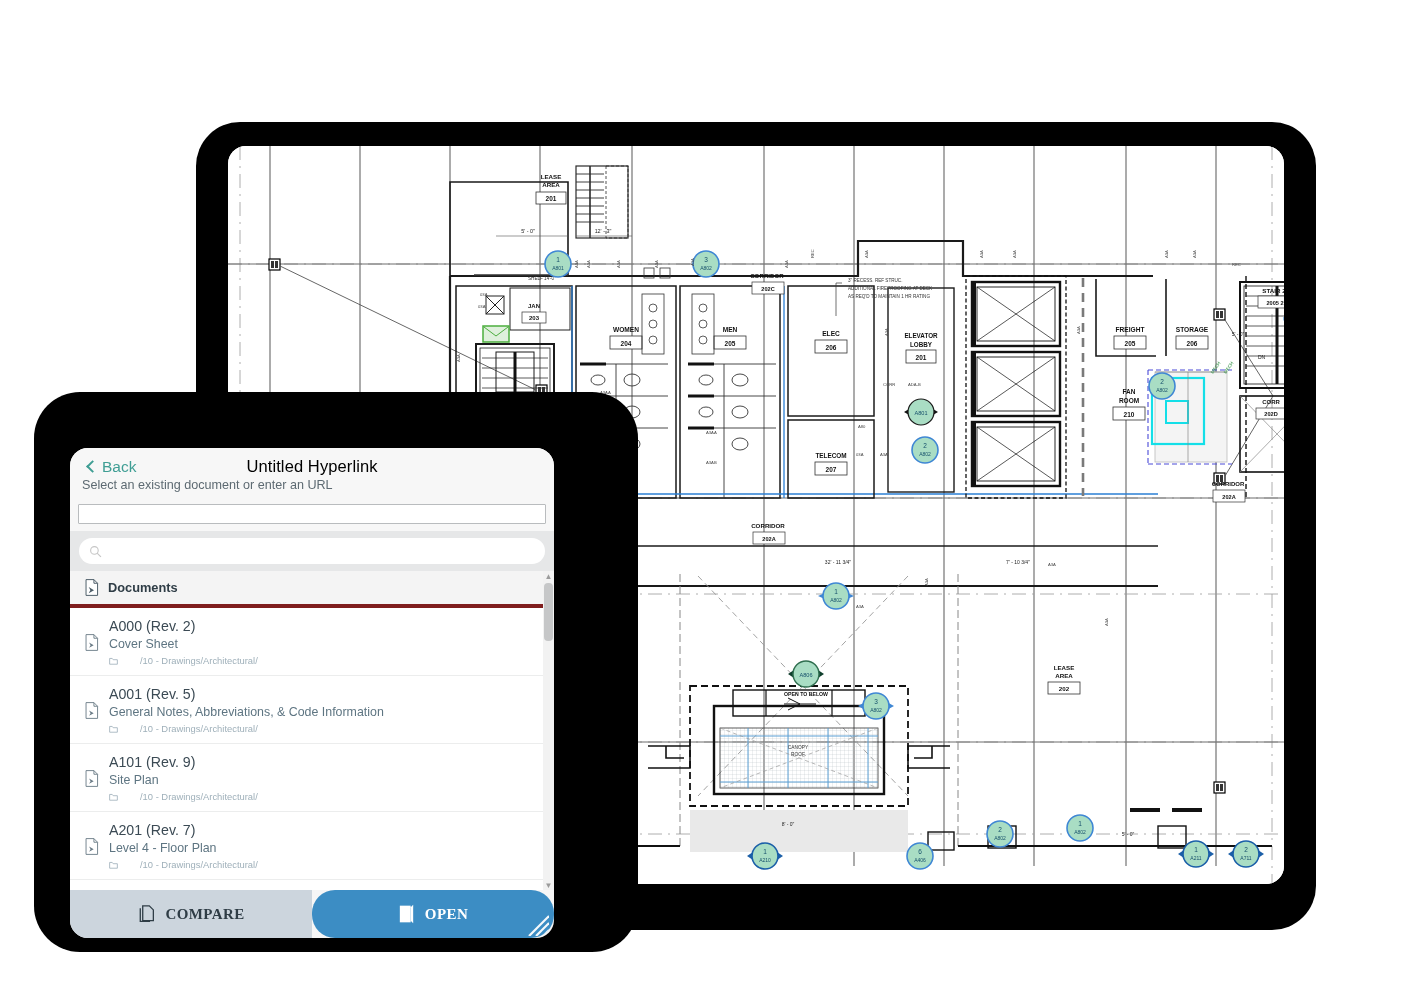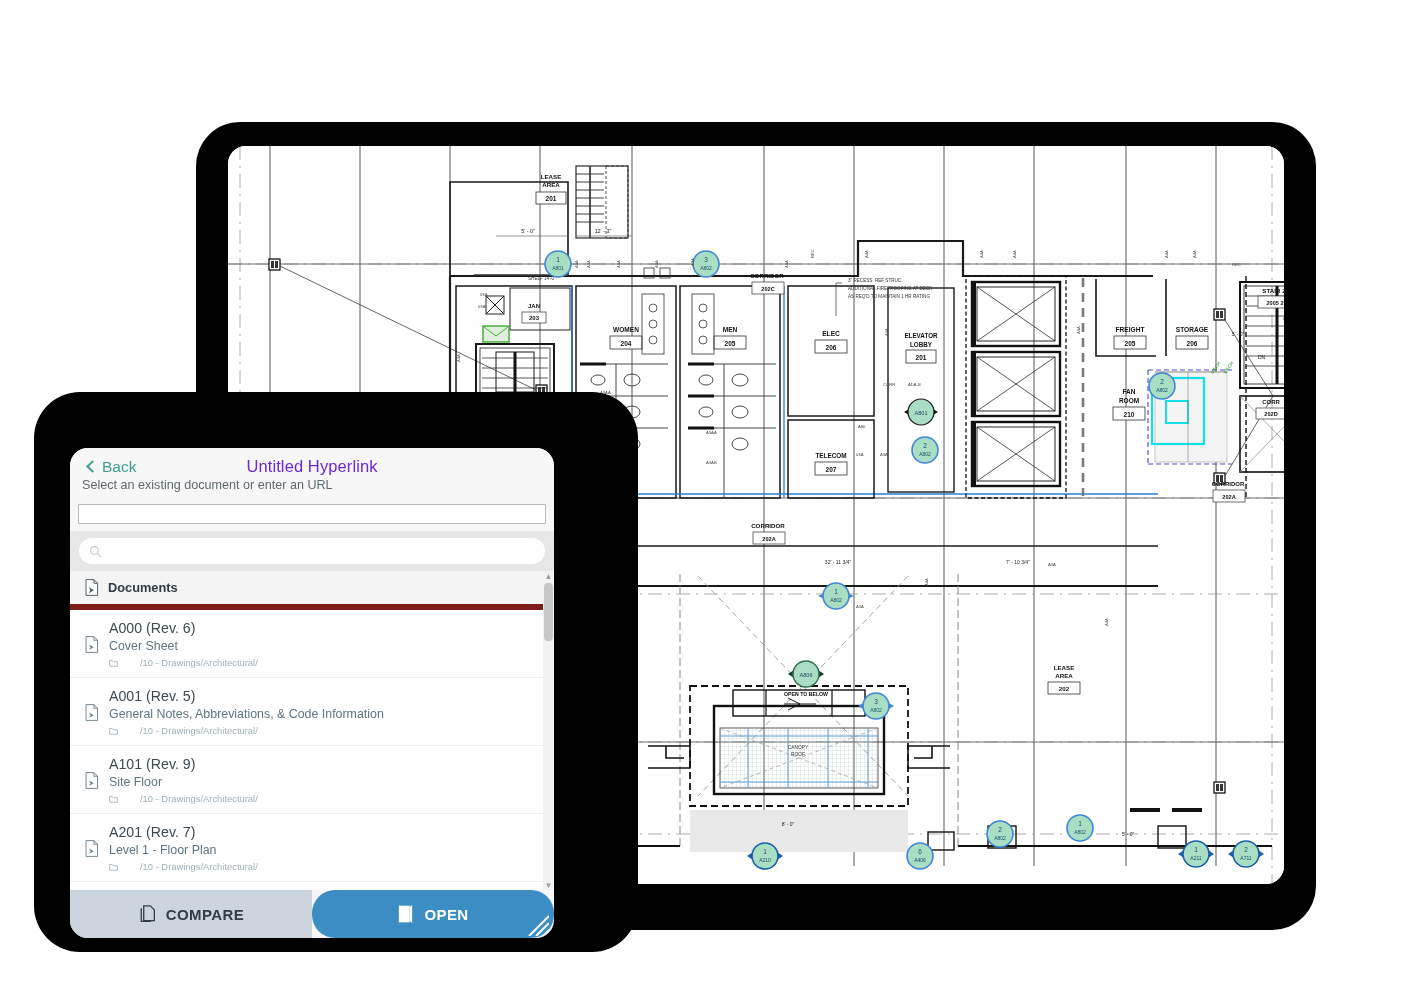--- a/index.html
+++ b/index.html
@@ -60,21 +60,21 @@
   }
   .back-btn {
     position: absolute; left: 18px; top: 10px;
     display: flex; align-items: center; gap: 5px;
     color: #3f9e94; font-size: 15.5px; cursor: pointer;
   }
   .chev { width: 9px; height: 9px; border-left: 2.2px solid #3f9e94;
           border-bottom: 2.2px solid #3f9e94; transform: rotate(45deg);
           margin-bottom: 1px; }
   .dlg-title {
-    text-align: center; color: #6d28d9; font-size: 16.5px;
+    text-align: center; color: #000000; font-size: 16.5px;
     letter-spacing: .1px;
   }
   .dlg-sub {
     text-align: left; color: #5d6a72; font-size: 12.6px;
     margin-top: 2px;
   }
   .url-row { padding: 5px 8px 7px; background: #f7f7f7; }
   .url-input {
     width: 100%; height: 20px;
     border: 1px solid #b9bcbe; background: #ffffff;
@@ -94,21 +94,21 @@
     font-size: 12.5px; color: #333; background: transparent;
     font-family: "Liberation Sans", sans-serif;
   }
 
   
   .list-wrap { flex: 1 1 auto; position: relative; background: #fff; overflow: hidden; }
   .list { position: absolute; inset: 0 11px 0 0; }
   .group-hdr {
     display: flex; align-items: center; gap: 9px;
     background: #f4f4f4; padding: 8px 14px;
-    border-bottom: 6px solid #7f1d1d;
+    border-bottom: 4px solid #7f1d1d;
   }
   .group-hdr .lbl { font-size: 12.8px; font-weight: bold; color: #2f3d46; }
   .doc-row {
     display: flex; align-items: center; gap: 10px;
     padding: 10px 14px 9px; border-bottom: 1px solid #eceded;
     cursor: pointer; background: #fff;
   }
   .doc-txt { min-width: 0; }
   .doc-name { font-size: 14.2px; color: #3b4a54; line-height: 1.18; }
   .doc-desc { font-size: 12.4px; color: #5e7582; line-height: 1.4; margin-top: 1px; }
@@ -116,21 +116,21 @@
 
   
   .sbar { position: absolute; right: 0; top: 0; bottom: 0; width: 11px; background: #f2f2f2; }
   .sbar .arr { position: absolute; left: 0; right: 0; height: 10px; display: flex;
                align-items: center; justify-content: center; color: #9b9b9b; font-size: 8px; }
   .sbar .arr.up { top: 0; } .sbar .arr.dn { bottom: 0; }
   .sthumb { position: absolute; left: 1px; width: 9px; top: 12px; height: 58px;
             background: #c6c7c8; border-radius: 4px; }
 
   
-  .dlg-foot { flex: 0 0 auto; display: flex; height: 48px; }
+  .dlg-foot { flex: 0 0 auto; display: flex; height: 48px; font-family: Liberation Serif, serif; }
   .btn {
     flex: 1 1 50%; display: flex; align-items: center; justify-content: center;
     gap: 10px; font-size: 15px; font-weight: bold; letter-spacing: .4px;
     cursor: pointer; position: relative; overflow: hidden;
   }
   .btn-compare { background: #ccd5dd; color: #2f3d46; }
   .btn-open { background: #3c8dc4; color: #ffffff; border-radius: 23px; }
   .grip { position: absolute; right: 5px; bottom: 2px; width: 26px; height: 26px; }
 </style>
 </head>
@@ -707,21 +707,21 @@
           <span class="lbl">Documents</span>
         </div>
 
         <div class="doc-row">
           <svg width="15" height="17" viewBox="0 0 24 28">
             <path d="M3 1h13l6 6v20H3z" fill="#fff" stroke="#6a7b86" stroke-width="1.5"></path>
             <path d="M16 1v6h6" fill="none" stroke="#6a7b86" stroke-width="1.5"></path>
             <text x="12" y="21" font-size="11" fill="#6a7b86" text-anchor="middle" font-family="Liberation Sans">⮞</text>
           </svg>
           <div class="doc-txt">
-            <div class="doc-name">A000 (Rev. 6)</div>
+            <div class="doc-name">A000 (Rev. 2)</div>
             <div class="doc-desc">Cover Sheet</div>
             <div class="doc-path">
               <svg width="9" height="8" viewBox="0 0 14 12">
                 <path d="M1 2h4l1.5 2H13v7H1z" fill="none" stroke="#9fb0ba" stroke-width="1.3"></path>
               </svg>
               <span>/10 - Drawings/Architectural/</span>
             </div>
           </div>
         </div>
 
@@ -744,39 +744,39 @@
         </div>
 
         <div class="doc-row">
           <svg width="15" height="17" viewBox="0 0 24 28">
             <path d="M3 1h13l6 6v20H3z" fill="#fff" stroke="#6a7b86" stroke-width="1.5"></path>
             <path d="M16 1v6h6" fill="none" stroke="#6a7b86" stroke-width="1.5"></path>
             <text x="12" y="21" font-size="11" fill="#6a7b86" text-anchor="middle" font-family="Liberation Sans">⮞</text>
           </svg>
           <div class="doc-txt">
             <div class="doc-name">A101 (Rev. 9)</div>
-            <div class="doc-desc">Site Floor</div>
+            <div class="doc-desc">Site Plan</div>
             <div class="doc-path">
               <svg width="9" height="8" viewBox="0 0 14 12">
                 <path d="M1 2h4l1.5 2H13v7H1z" fill="none" stroke="#9fb0ba" stroke-width="1.3"></path>
               </svg>
               <span>/10 - Drawings/Architectural/</span>
             </div>
           </div>
         </div>
 
         <div class="doc-row">
           <svg width="15" height="17" viewBox="0 0 24 28">
             <path d="M3 1h13l6 6v20H3z" fill="#fff" stroke="#6a7b86" stroke-width="1.5"></path>
             <path d="M16 1v6h6" fill="none" stroke="#6a7b86" stroke-width="1.5"></path>
             <text x="12" y="21" font-size="11" fill="#6a7b86" text-anchor="middle" font-family="Liberation Sans">⮞</text>
           </svg>
           <div class="doc-txt">
             <div class="doc-name">A201 (Rev. 7)</div>
-            <div class="doc-desc">Level 1 - Floor Plan</div>
+            <div class="doc-desc">Level 4 - Floor Plan</div>
             <div class="doc-path">
               <svg width="9" height="8" viewBox="0 0 14 12">
                 <path d="M1 2h4l1.5 2H13v7H1z" fill="none" stroke="#9fb0ba" stroke-width="1.3"></path>
               </svg>
               <span>/10 - Drawings/Architectural/</span>
             </div>
           </div>
         </div>
 
       </div>

